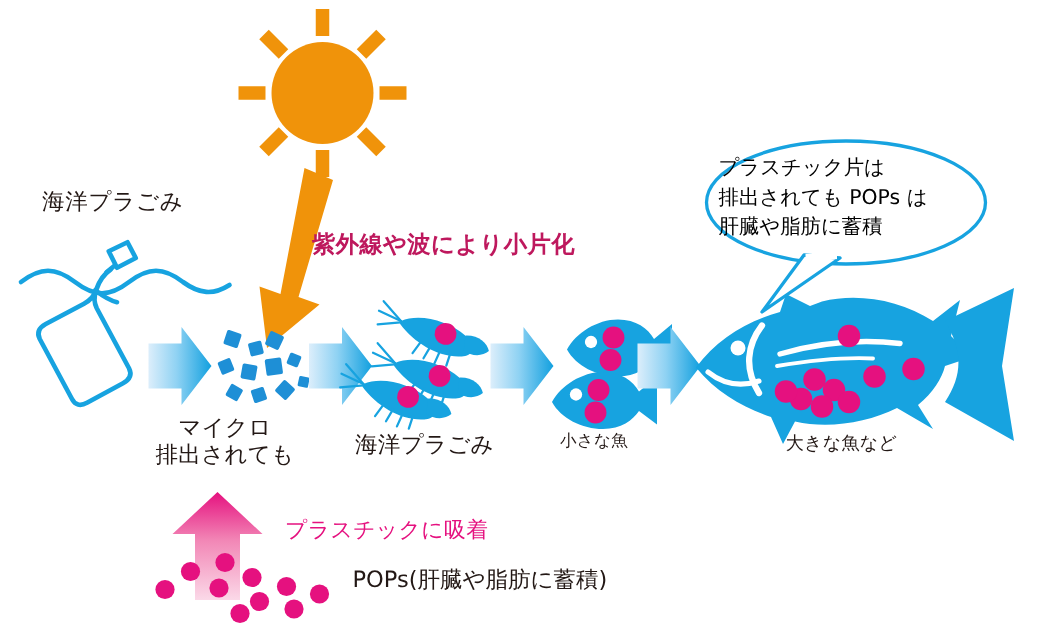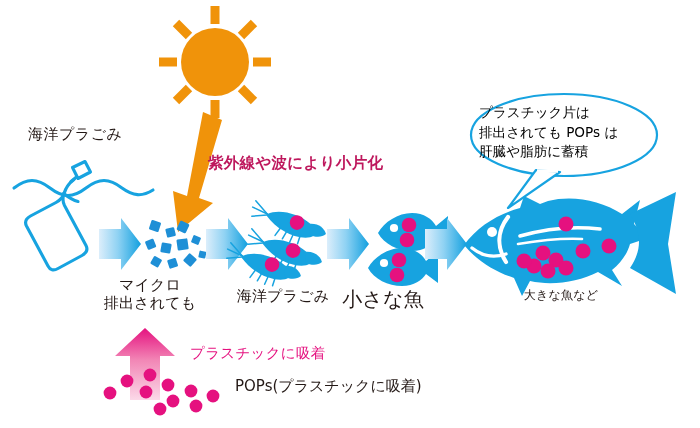--- a/index.html
+++ b/index.html
@@ -4,21 +4,21 @@
 <style>
   html,body{margin:0;padding:0;background:#ffffff;}
   body{width:700px;height:428px;overflow:hidden;
        font-family:"DejaVu Sans","Liberation Sans",sans-serif;}
   #stage{position:relative;width:700px;height:428px;background:#fff;}
   .lbl{position:absolute;color:#231815;white-space:pre;line-height:1.18;}
   .lbl-c{text-align:center;transform:translateX(-50%);}
   #t-kaiyou{left:28px;top:126px;font-size:15px;letter-spacing:.5px;}
   #t-micro{left:150px;top:277px;font-size:15px;letter-spacing:.2px;}
   #t-plankton{left:283px;top:288px;font-size:15px;letter-spacing:.2px;}
-  #t-smallfish{left:383px;top:288px;font-size:20px;letter-spacing:.2px;}
+  #t-smallfish{left:396px;top:288px;font-size:11px;letter-spacing:.2px;}
   #t-bigfish{left:561px;top:288px;font-size:12px;letter-spacing:.2px;}
   #t-pops{left:235px;top:378px;font-size:15px;color:#231815;letter-spacing:0px;}
   #t-uv{position:absolute;left:208px;top:153px;font-size:15.5px;
         color:#be185d;letter-spacing:.3px;white-space:nowrap;font-weight:600;}
   #t-adsorb{position:absolute;left:190px;top:344px;font-size:14.5px;
         color:#E5117F;letter-spacing:.3px;white-space:nowrap;font-weight:400;}
   .bub{position:absolute;left:564px;top:103px;width:170px;
        transform:translateX(-50%);text-align:left;font-size:13.6px;
        color:#000000;line-height:1.45;white-space:pre;}
   svg.layer{position:absolute;left:0;top:0;width:700px;height:428px;}
@@ -245,21 +245,21 @@
 
   <div class="lbl lbl-c" id="t-micro">マイクロ
 排出されても</div>
 
   <div class="lbl lbl-c" id="t-plankton">海洋プラごみ</div>
 
   <div class="lbl lbl-c" id="t-smallfish">小さな魚</div>
 
   <div class="lbl lbl-c" id="t-bigfish">大きな魚など</div>
 
-  <div class="lbl" id="t-pops">POPs(プラスチックに吸着)</div>
+  <div class="lbl" id="t-pops">POPs(肝臓や脂肪に蓄積)</div>
 
   <div id="t-uv">紫外線や波により小片化</div>
 
   <div id="t-adsorb">プラスチックに吸着</div>
 
   <div class="bub">プラスチック片は
 排出されても POPs は
 肝臓や脂肪に蓄積</div>
 
 </div>

